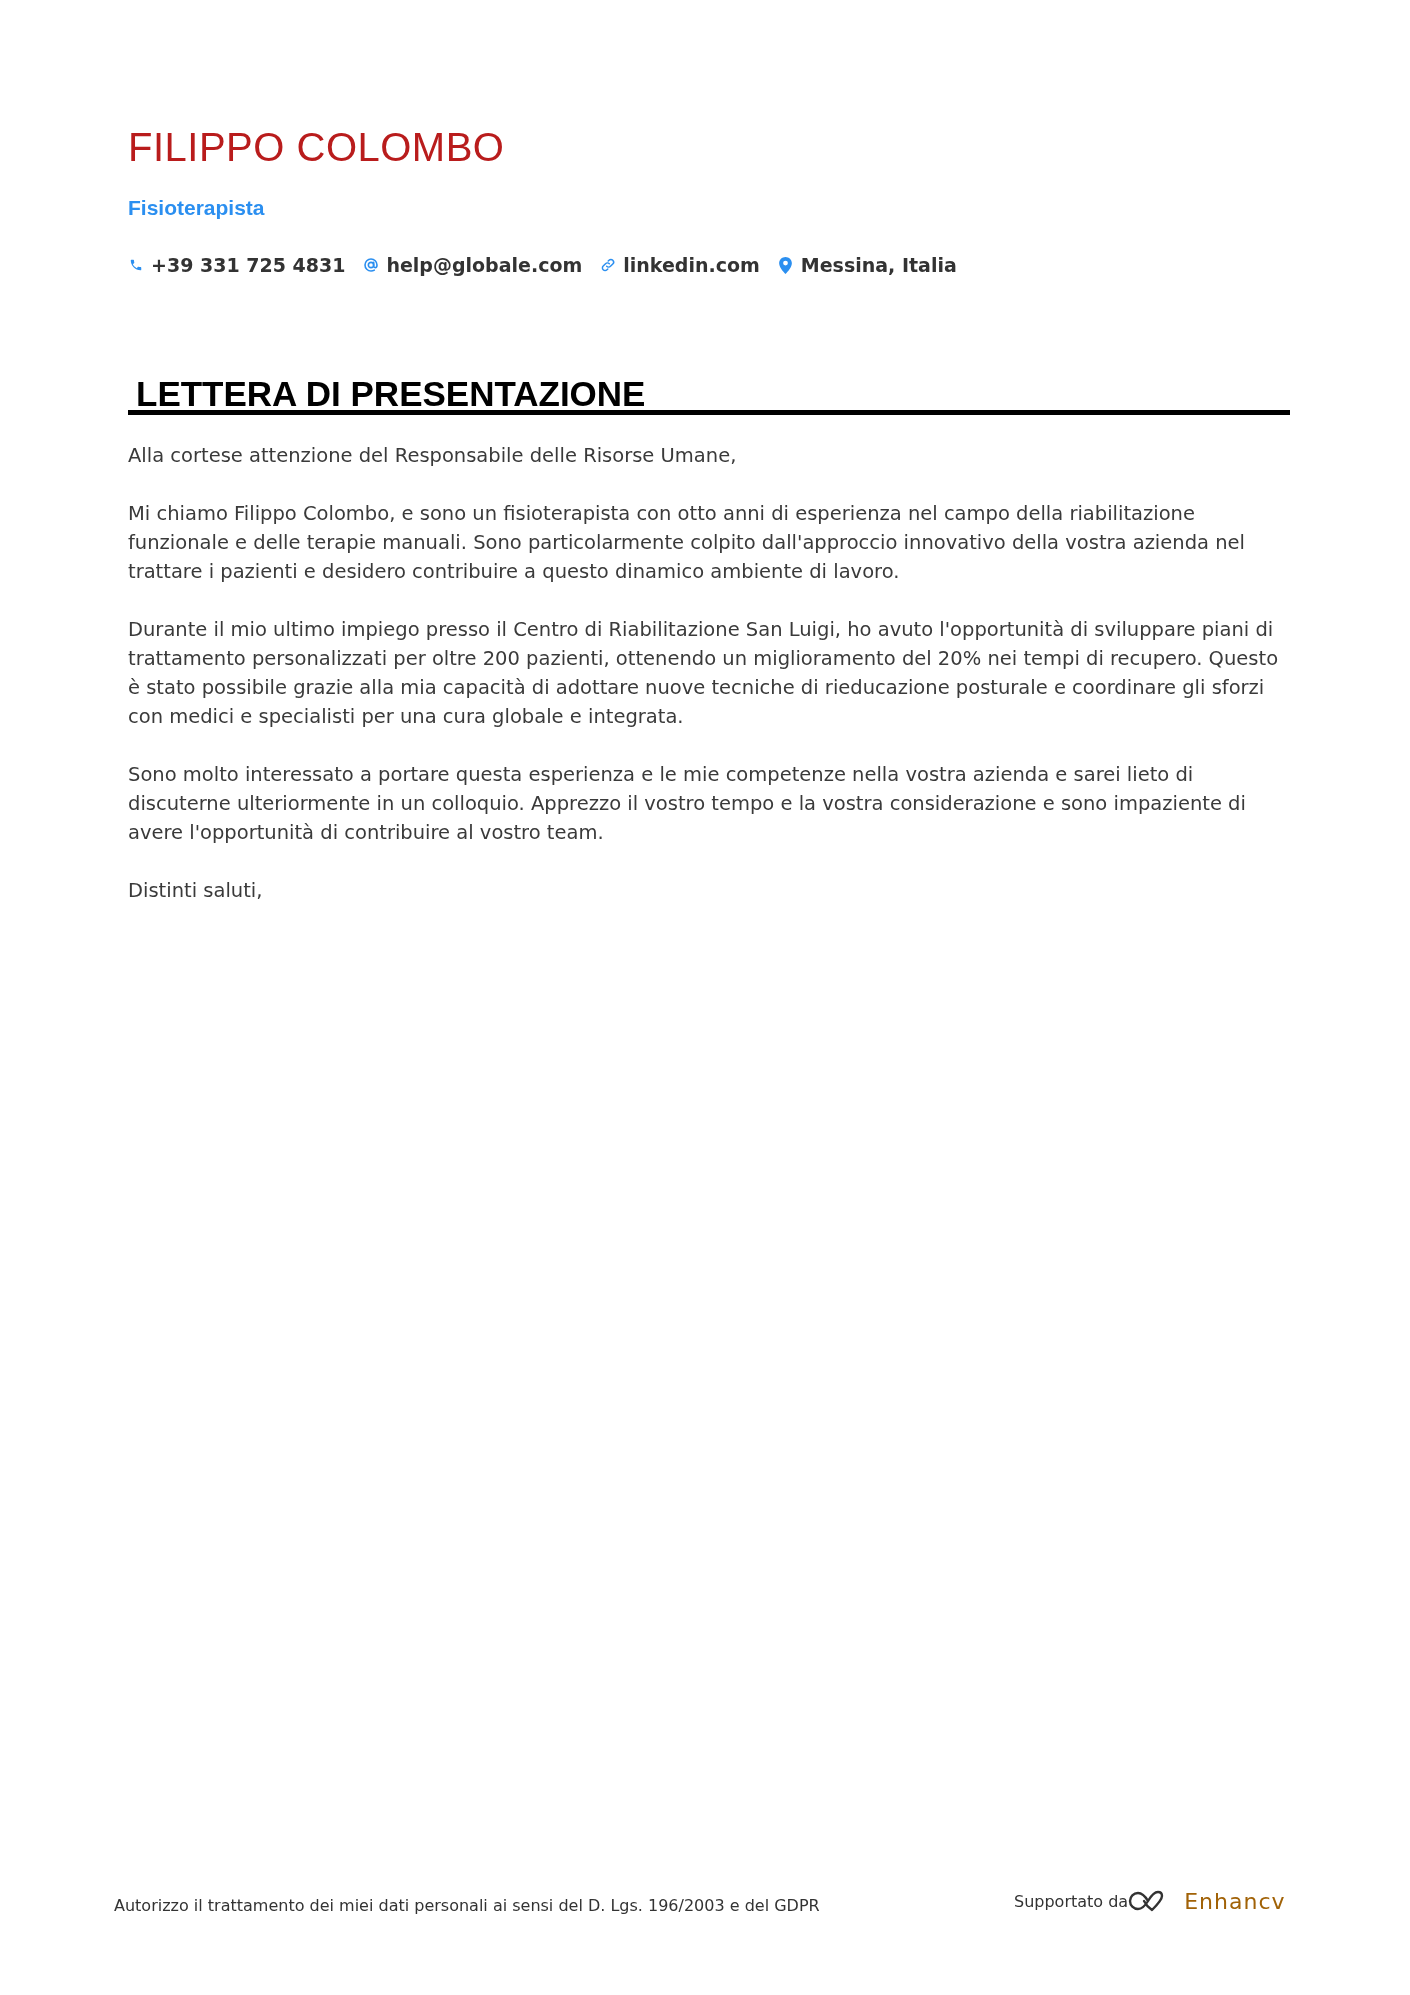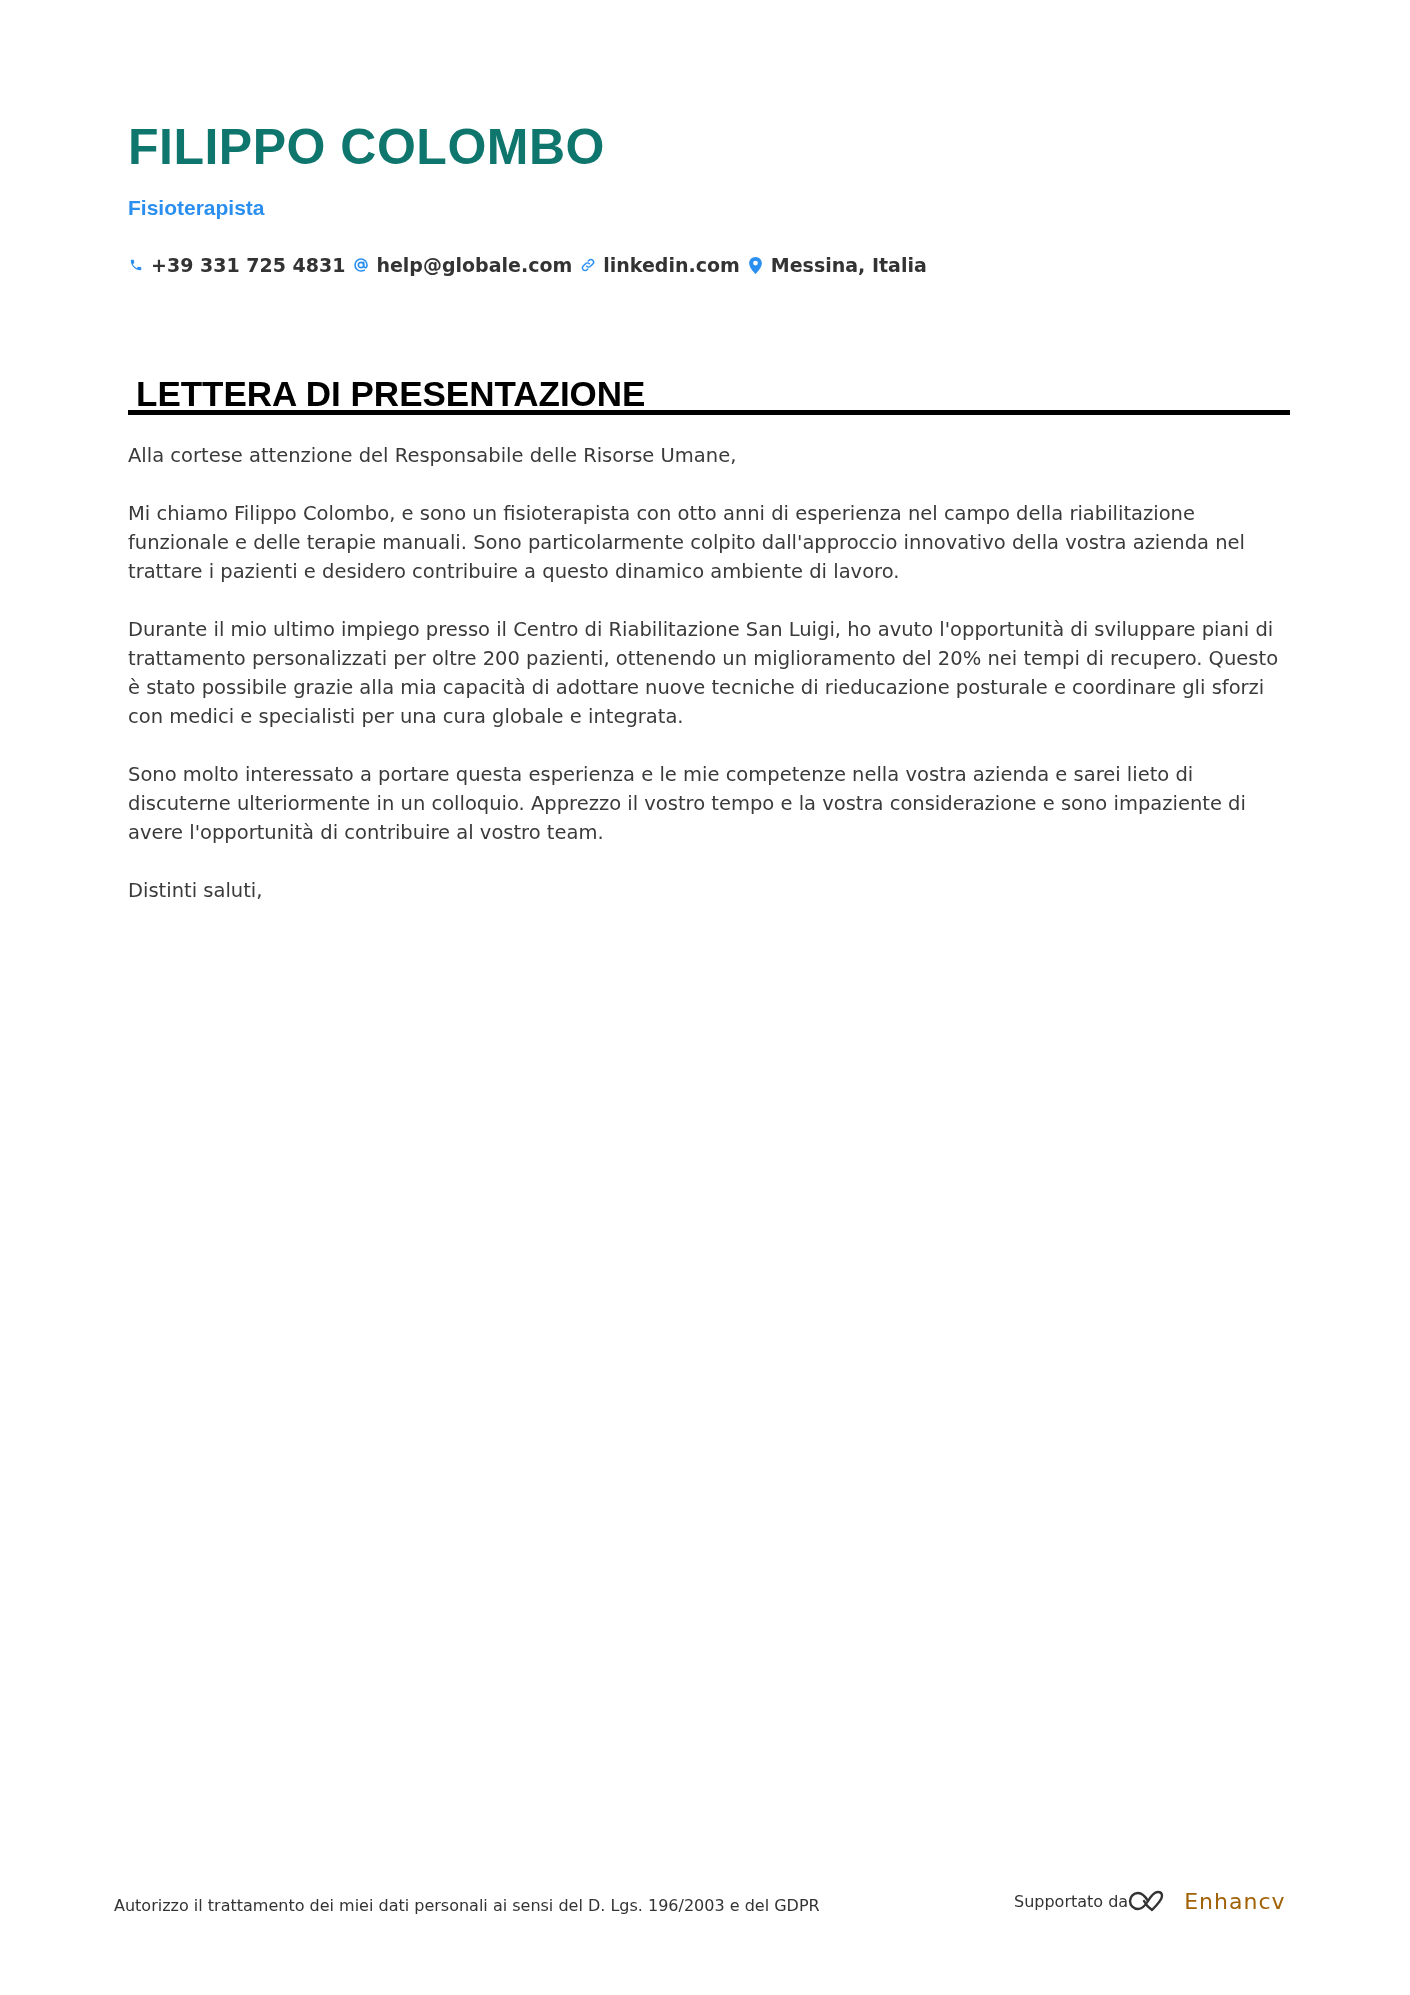--- a/index.html
+++ b/index.html
@@ -20,44 +20,44 @@
       left: 128px;
       top: 0;
       width: 1162px;
     }
     .name {
       position: absolute;
       top: 112px;
       left: 0;
       margin: 0;
       font-family: "Liberation Sans", sans-serif;
-      font-weight: 700;
-      font-size: 50px;
+      font-weight: 400;
+      font-size: 40px;
       line-height: 70px;
-      color: #0f766e;
+      color: #b91c1c;
       letter-spacing: 0.5px;
     }
     .job-title {
       position: absolute;
       top: 190px;
       left: 0;
       margin: 0;
       font-family: "Liberation Sans", sans-serif;
       font-weight: 700;
       font-size: 21px;
       line-height: 36px;
       color: #2b8ff0;
     }
     .contacts {
       position: absolute;
       top: 254px;
       left: 0;
       display: flex;
       align-items: center;
-      gap: 8px;
+      gap: 18px;
       font-size: 19px;
       font-weight: 700;
       color: #333333;
       white-space: nowrap;
     }
     .contact {
       display: flex;
       align-items: center;
       gap: 7px;
     }

